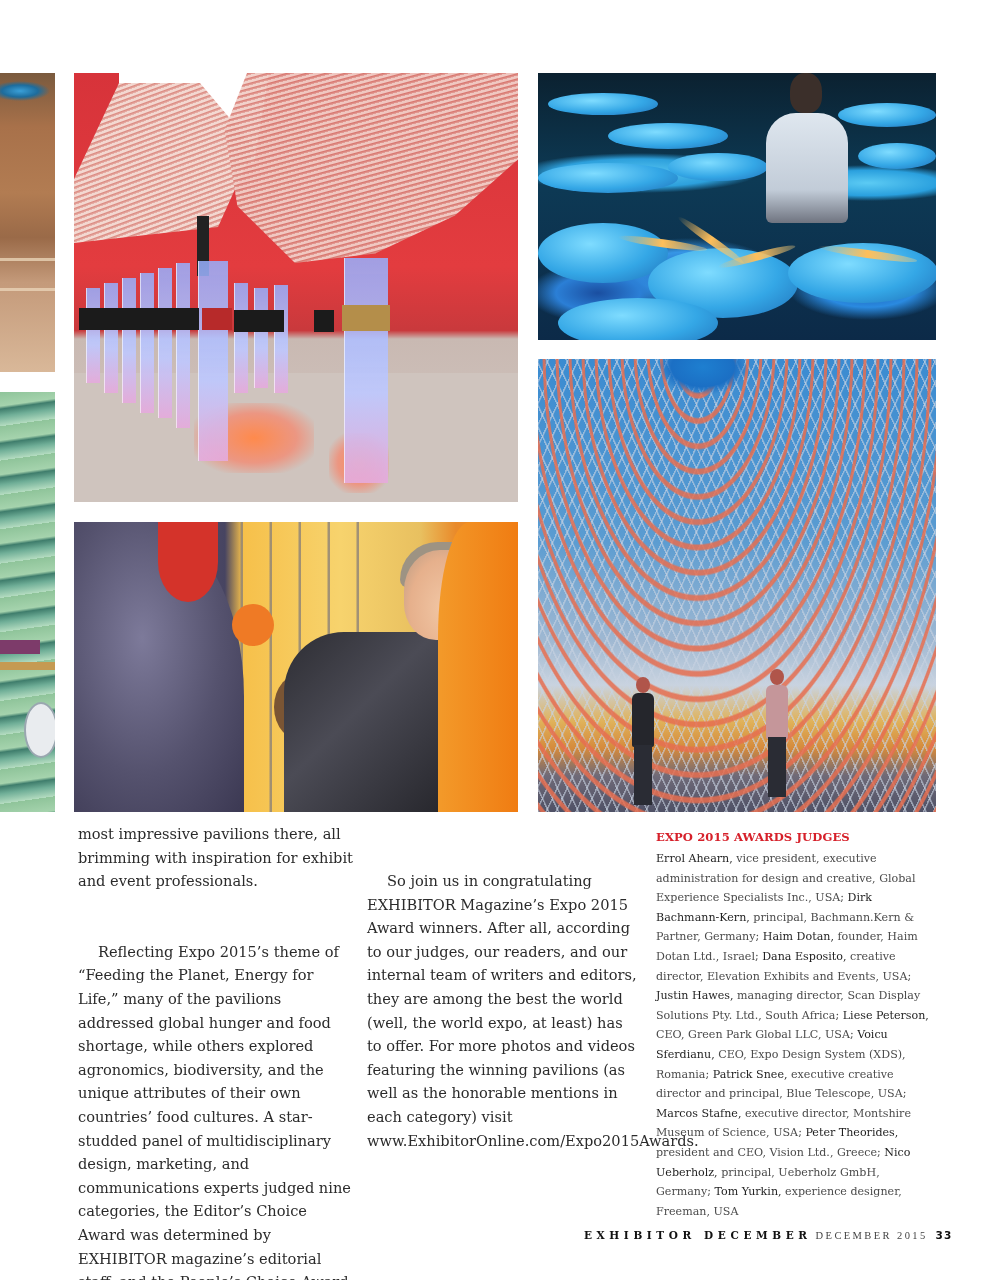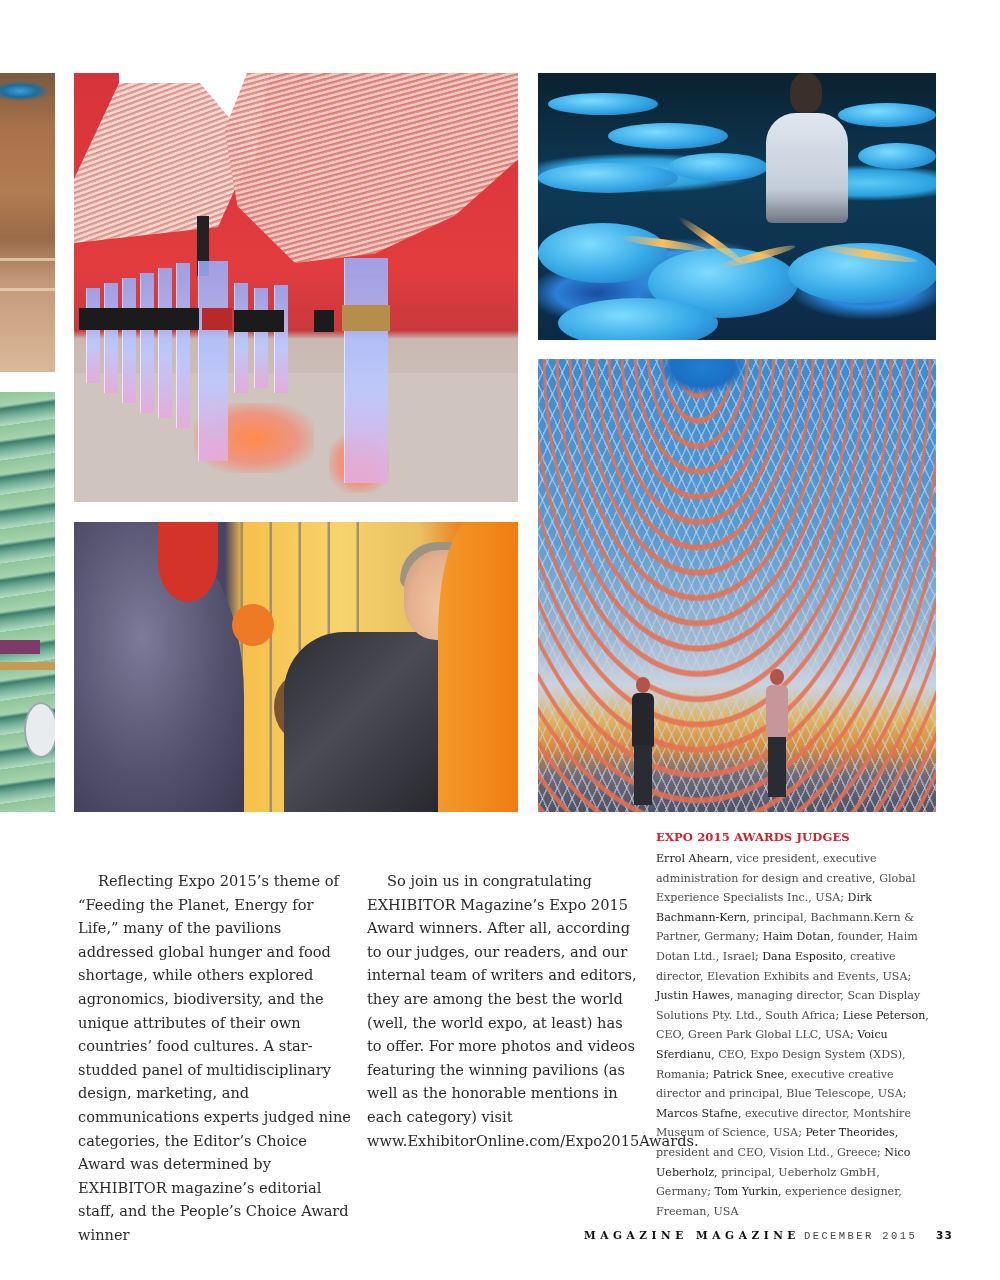--- a/index.html
+++ b/index.html
@@ -108,22 +108,22 @@
     .col p.indent { text-indent: 20px; margin-top: 47px; }
 
     #col-3 { position: absolute; left: 656px; top: 829px; width: 282px; }
     #judges-heading { font-family: "DejaVu Serif", serif; font-weight: bold; color: #d6202a; font-size: 11.6px; line-height: 16px; letter-spacing: 0.1px; margin-bottom: 4px; }
     #judges-list { font-size: 11.1px; line-height: 19.6px; color: #4a4a4a; }
     #judges-list .jname { font-weight: normal; color: #1e1e1e; }
 
     
     #footer { position: absolute; left: 584px; top: 1227px; width: 356px; height: 16px; font-size: 10.5px; line-height: 16px; white-space: nowrap; text-align: right; }
     #footer .mag { font-family: "DejaVu Serif", serif; font-weight: bold; letter-spacing: 4.6px; color: #111; }
-    #footer .date { letter-spacing: 2.4px; color: #444; font-family: Liberation Mono, monospace; margin-left: 4px; }
-    #footer .page { font-weight: bold; color: #111; margin-left: 19px; font-family: "DejaVu Sans", sans-serif; letter-spacing: 1px; }
+    #footer .date { letter-spacing: 2.4px; color: #444; font-family: Liberation Serif, serif; margin-left: 4px; }
+    #footer .page { font-weight: bold; color: #111; margin-left: 8px; font-family: "DejaVu Sans", sans-serif; letter-spacing: 1px; }
   </style>
 </head>
 <body>
 
 <div class="img" id="strip-top">
   <div class="shelf" style="top:185px"></div>
   <div class="shelf" style="top:215px"></div>
 </div>
 
 <div class="img" id="strip-bottom">
@@ -198,29 +198,30 @@
   <div class="tomato"></div>
   <div class="orange-ball"></div>
   <div class="child"></div>
   <div class="jacket"></div>
   <div class="woman-hair"></div>
   <div class="woman-head"></div>
   <div class="carrot"></div>
 </div>
 
 <div class="col" id="col-1">
+  <p>most impressive pavilions there, all brimming with inspiration for exhibit and event professionals.</p>
   <p class="indent">Reflecting Expo 2015’s theme of “Feeding the Planet, Energy for Life,” many of the pavilions addressed global hunger and food shortage, while others explored agronomics, biodiversity, and the unique attributes of their own countries’ food cultures. A star-studded panel of multidisciplinary design, marketing, and communications experts judged nine categories, the Editor’s Choice Award was determined by EXHIBITOR magazine’s editorial staff, and the People’s Choice Award winner</p>
 </div>
 
 <div class="col" id="col-2">
   <p class="indent">So join us in congratulating EXHIBITOR Magazine’s Expo 2015 Award winners. After all, according to our judges, our readers, and our internal team of writers and editors, they are among the best the world (well, the world expo, at least) has to offer. For more photos and videos featuring the winning pavilions (as well as the honorable mentions in each category) visit www.ExhibitorOnline.com/Expo2015Awards.</p>
 </div>
 
 <div id="col-3">
   <div id="judges-heading">EXPO 2015 AWARDS JUDGES</div>
   <div id="judges-list">
     <span class="jname">Errol Ahearn,</span><span> vice president, executive administration for design and creative, Global Experience Specialists Inc., USA; </span><span class="jname">Dirk Bachmann-Kern,</span><span> principal, Bachmann.Kern &amp; Partner, Germany; </span><span class="jname">Haim Dotan,</span><span> founder, Haim Dotan Ltd., Israel; </span><span class="jname">Dana Esposito,</span><span> creative director, Elevation Exhibits and Events, USA; </span><span class="jname">Justin Hawes,</span><span> managing director, Scan Display Solutions Pty. Ltd., South Africa; </span><span class="jname">Liese Peterson,</span><span> CEO, Green Park Global LLC, USA; </span><span class="jname">Voicu Sferdianu,</span><span> CEO, Expo Design System (XDS), Romania; </span><span class="jname">Patrick Snee,</span><span> executive creative director and principal, Blue Telescope, USA; </span><span class="jname">Marcos Stafne,</span><span> executive director, Montshire Museum of Science, USA; </span><span class="jname">Peter Theorides,</span><span> president and CEO, Vision Ltd., Greece; </span><span class="jname">Nico Ueberholz,</span><span> principal, Ueberholz GmbH, Germany; </span><span class="jname">Tom Yurkin,</span><span> experience designer, Freeman, USA</span>
   </div>
 </div>
 
 <div id="footer">
-  <span class="mag">MAGAZINE MAGAZINE</span><span class="date">DECEMBER 2015</span><span class="page">33</span>
+  <span class="mag">EXHIBITOR DECEMBER</span><span class="date">DECEMBER 2015</span><span class="page">33</span>
 </div>
 
 </body></html>

